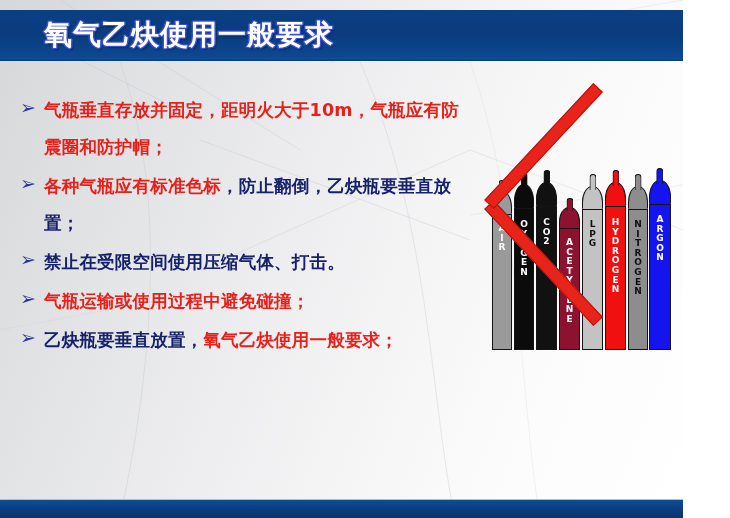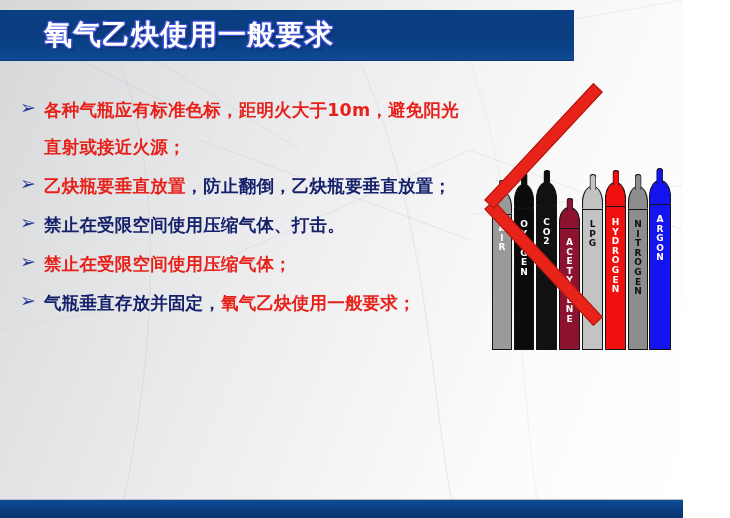--- a/index.html
+++ b/index.html
@@ -13,21 +13,21 @@
     position:relative;
     width:683px;height:518px;
     overflow:hidden;
     background:
       linear-gradient(112deg,#d6d7d9 0%,#e2e3e5 22%,#ececee 40%,#f4f4f5 58%,#fbfbfc 76%,#ffffff 100%);
   }
   #deco-svg{position:absolute;left:0;top:0;width:683px;height:518px;}
 
   
   #title-band{
-    position:absolute;left:0;top:10px;width:574px;height:51px;
+    position:absolute;left:0;top:10px;width:683px;height:51px;
     background:linear-gradient(180deg,#0b3f84 0%,#0a3c7e 45%,#0b4287 70%,#0d4a93 100%);
     overflow:hidden;
   }
   #title-band:after{
     content:"";position:absolute;left:0;bottom:0;width:100%;height:3px;
     background:linear-gradient(180deg,#12529e 0%,#0a3876 100%);
   }
   #title-text{
     position:absolute;left:44px;top:6px;
     font-size:28px;font-weight:bold;letter-spacing:1px;
@@ -140,37 +140,37 @@
     <path d="M 0 330 L 160 300" stroke="#c7cacf" stroke-width="0.7" fill="none" opacity=".3"></path>
   </svg>
 
   <div id="title-band">
     <div id="title-text">氧气乙炔使用一般要求</div>
   </div>
 
   <div id="bullets">
       <div class="bullet">
         <div class="marker">➢</div>
-        <div class="btext"><span class="red">各种气瓶应有标准色标，距明火大于10m，避免阳光直射或接近火源；</span></div>
-      </div>
-      <div class="bullet">
-        <div class="marker">➢</div>
-        <div class="btext"><span class="red">乙炔瓶要垂直放置</span><span class="navy">，防止翻倒，乙炔瓶要垂直放置；</span></div>
+        <div class="btext"><span class="red">气瓶垂直存放并固定，距明火大于10m，气瓶应有防震圈和防护帽；</span></div>
+      </div>
+      <div class="bullet">
+        <div class="marker">➢</div>
+        <div class="btext"><span class="red">各种气瓶应有标准色标</span><span class="navy">，防止翻倒，乙炔瓶要垂直放置；</span></div>
       </div>
       <div class="bullet">
         <div class="marker">➢</div>
         <div class="btext"><span class="navy">禁止在受限空间使用压缩气体、打击。</span></div>
       </div>
       <div class="bullet">
         <div class="marker">➢</div>
-        <div class="btext"><span class="red">禁止在受限空间使用压缩气体；</span></div>
-      </div>
-      <div class="bullet">
-        <div class="marker">➢</div>
-        <div class="btext"><span class="navy">气瓶垂直存放并固定，</span><span class="red">氧气乙炔使用一般要求；</span></div>
+        <div class="btext"><span class="red">气瓶运输或使用过程中避免碰撞；</span></div>
+      </div>
+      <div class="bullet">
+        <div class="marker">➢</div>
+        <div class="btext"><span class="navy">乙炔瓶要垂直放置，</span><span class="red">氧气乙炔使用一般要求；</span></div>
       </div>
     </div>
 
   <div id="figure">
       <div class="cyl" style="left: 5px; width: 20px; height: 170px;">
         <div class="body" style="height: 136px; background: rgb(154, 154, 154);"></div>
         <div class="shoulder" style="bottom: 136px; height: 23px; background: rgb(154, 154, 154);"></div>
         <div class="neck" style="bottom: 155px; height: 15px; background: rgb(154, 154, 154);"></div>
         <div class="lbl" style="color: rgb(255, 255, 255); bottom: 14px; top: auto; height: 112px;">A
 I

